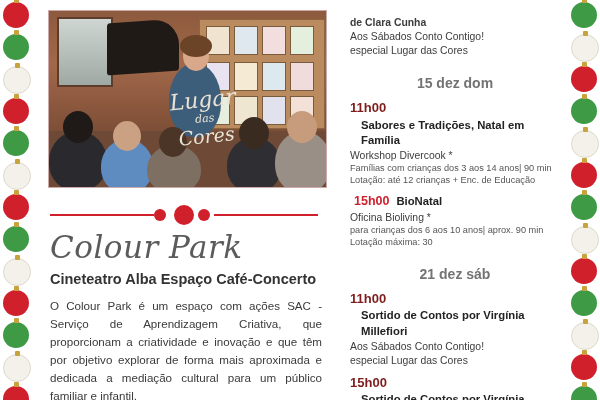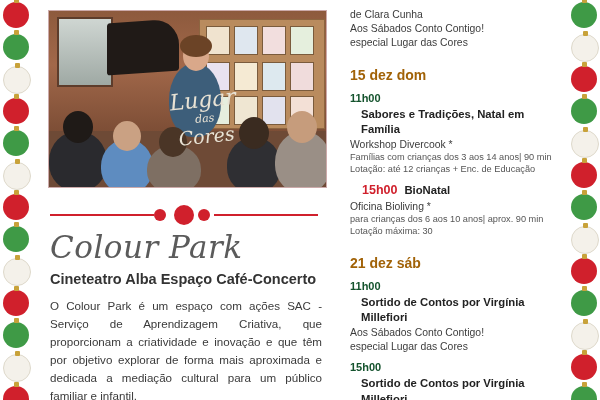--- a/index.html
+++ b/index.html
@@ -178,36 +178,37 @@
     text-align: justify;
   }
 
   
   .agenda {
     font-size: 11px;
     color: #333333;
     line-height: 1.35;
   }
   .ag-date {
-    color: #a16207;
+    color: #737373;
     font-weight: bold;
     font-size: 14px;
     margin: 16px 0 2px 0;
+    text-align: center;
   }
   .ag-time {
-    color: #14532d;
-    font-weight: bold;
-    font-size: 11px;
+    color: #7f1d1d;
+    font-weight: bold;
+    font-size: 13px;
     margin: 6px 0 1px 0;
   }
   .ag-time-inline {
     color: #d0202c;
     font-weight: bold;
     font-size: 12.5px;
-    margin: 6px 0 1px 12px;
+    margin: 6px 0 1px 4px;
   }
   .ag-title {
     font-weight: bold;
     font-size: 11.3px;
     color: #222;
     margin: 0 0 1px 11px;
   }
   .ag-line {
     font-size: 10.4px;
     color: #3c3c3c;
@@ -217,21 +218,21 @@
     font-size: 9.2px;
     color: #555;
     margin: 0;
     line-height: 1.3;
   }
   .inline-title {
     font-weight: bold;
     font-size: 11.3px;
     color: #222;
   }
-  .top-pad { margin-top: 8px; }
+  .top-pad { margin-top: 16px; font-weight: bold; }
 </style>
 </head>
 <body>
 
 <div class="side-border left">
   <div class="ornament orn-red" style="left:3px;  top:2px;"></div>
   <div class="ornament orn-green" style="left:3px;  top:34px;"></div>
   <div class="ornament orn-white" style="left:3px;  top:66px;"></div>
   <div class="ornament orn-red" style="left:3px;  top:98px;"></div>
   <div class="ornament orn-green" style="left:3px;  top:130px;"></div>

